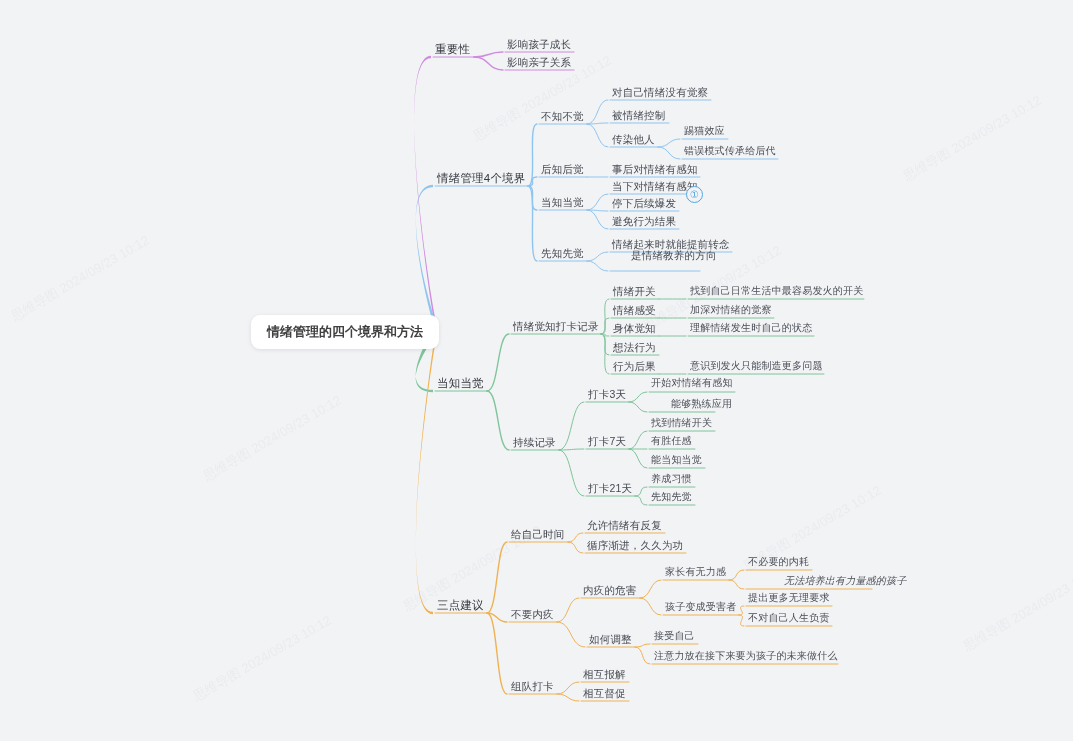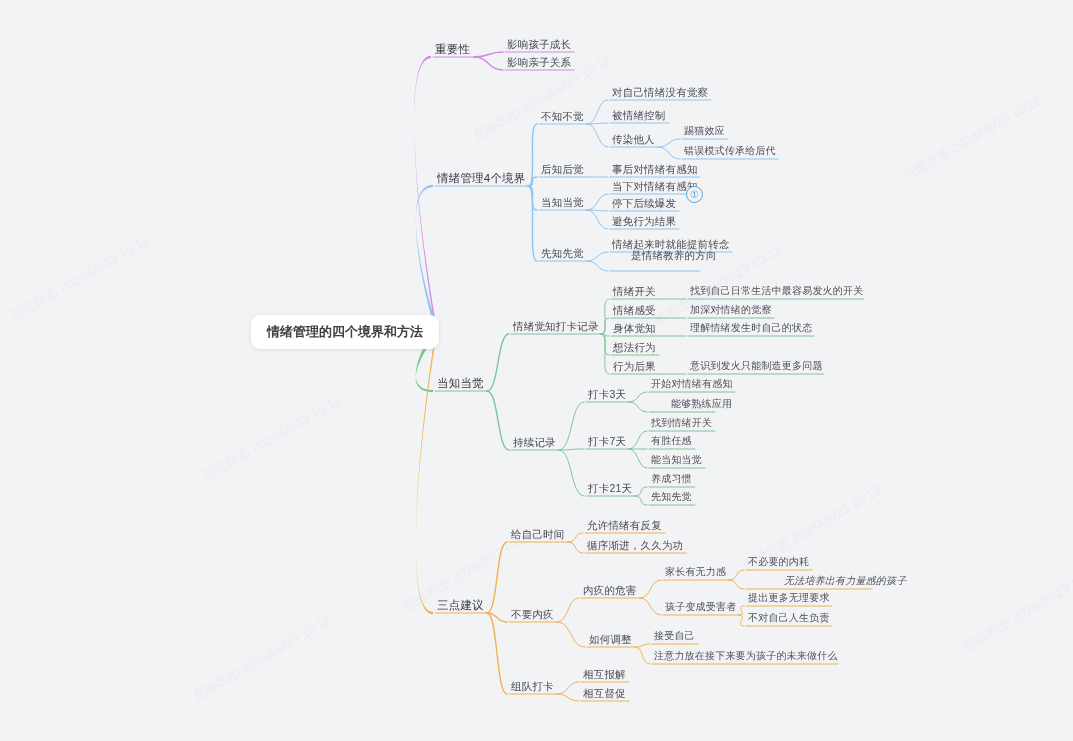--- a/index.html
+++ b/index.html
@@ -208,21 +208,21 @@
       <div class="node lvl4" style="left: 690px; top: 284px;">找到自己日常生活中最容易发火的开关</div>
       <div class="node lvl3" style="left: 613px; top: 303px;">情绪感受</div>
       <div class="node lvl4" style="left: 690px; top: 303px;">加深对情绪的觉察</div>
       <div class="node lvl3" style="left: 613px; top: 321px;">身体觉知</div>
       <div class="node lvl4" style="left: 690px; top: 321px;">理解情绪发生时自己的状态</div>
       <div class="node lvl3" style="left: 613px; top: 340px;">想法行为</div>
       <div class="node lvl3" style="left: 613px; top: 359px;">行为后果</div>
       <div class="node lvl4" style="left: 690px; top: 359px;">意识到发火只能制造更多问题</div>
       <div class="node lvl2" style="left: 513px; top: 435px;">持续记录</div>
       <div class="node lvl3" style="left: 588px; top: 387px;">打卡3天</div>
-      <div class="node lvl4" style="left: 651px; top: 377px;">开始对情绪有感知</div>
+      <div class="node lvl4" style="left: 651px; top: 377px; font-family: Liberation Mono, monospace;">开始对情绪有感知</div>
       <div class="node lvl4" style="left: 651px; top: 397px; margin-left: 20px;">能够熟练应用</div>
       <div class="node lvl3" style="left: 588px; top: 434px;">打卡7天</div>
       <div class="node lvl4" style="left: 651px; top: 416px;">找到情绪开关</div>
       <div class="node lvl4" style="left: 651px; top: 434px;">有胜任感</div>
       <div class="node lvl4" style="left: 651px; top: 453px;">能当知当觉</div>
       <div class="node lvl3" style="left: 588px; top: 481px;">打卡21天</div>
       <div class="node lvl4" style="left: 651px; top: 472px;">养成习惯</div>
       <div class="node lvl4" style="left: 651px; top: 490px;">先知先觉</div>
       <div class="node lvl1" style="left: 437px; top: 598px;">三点建议</div>
       <div class="node lvl2" style="left: 511px; top: 527px;">给自己时间</div>

